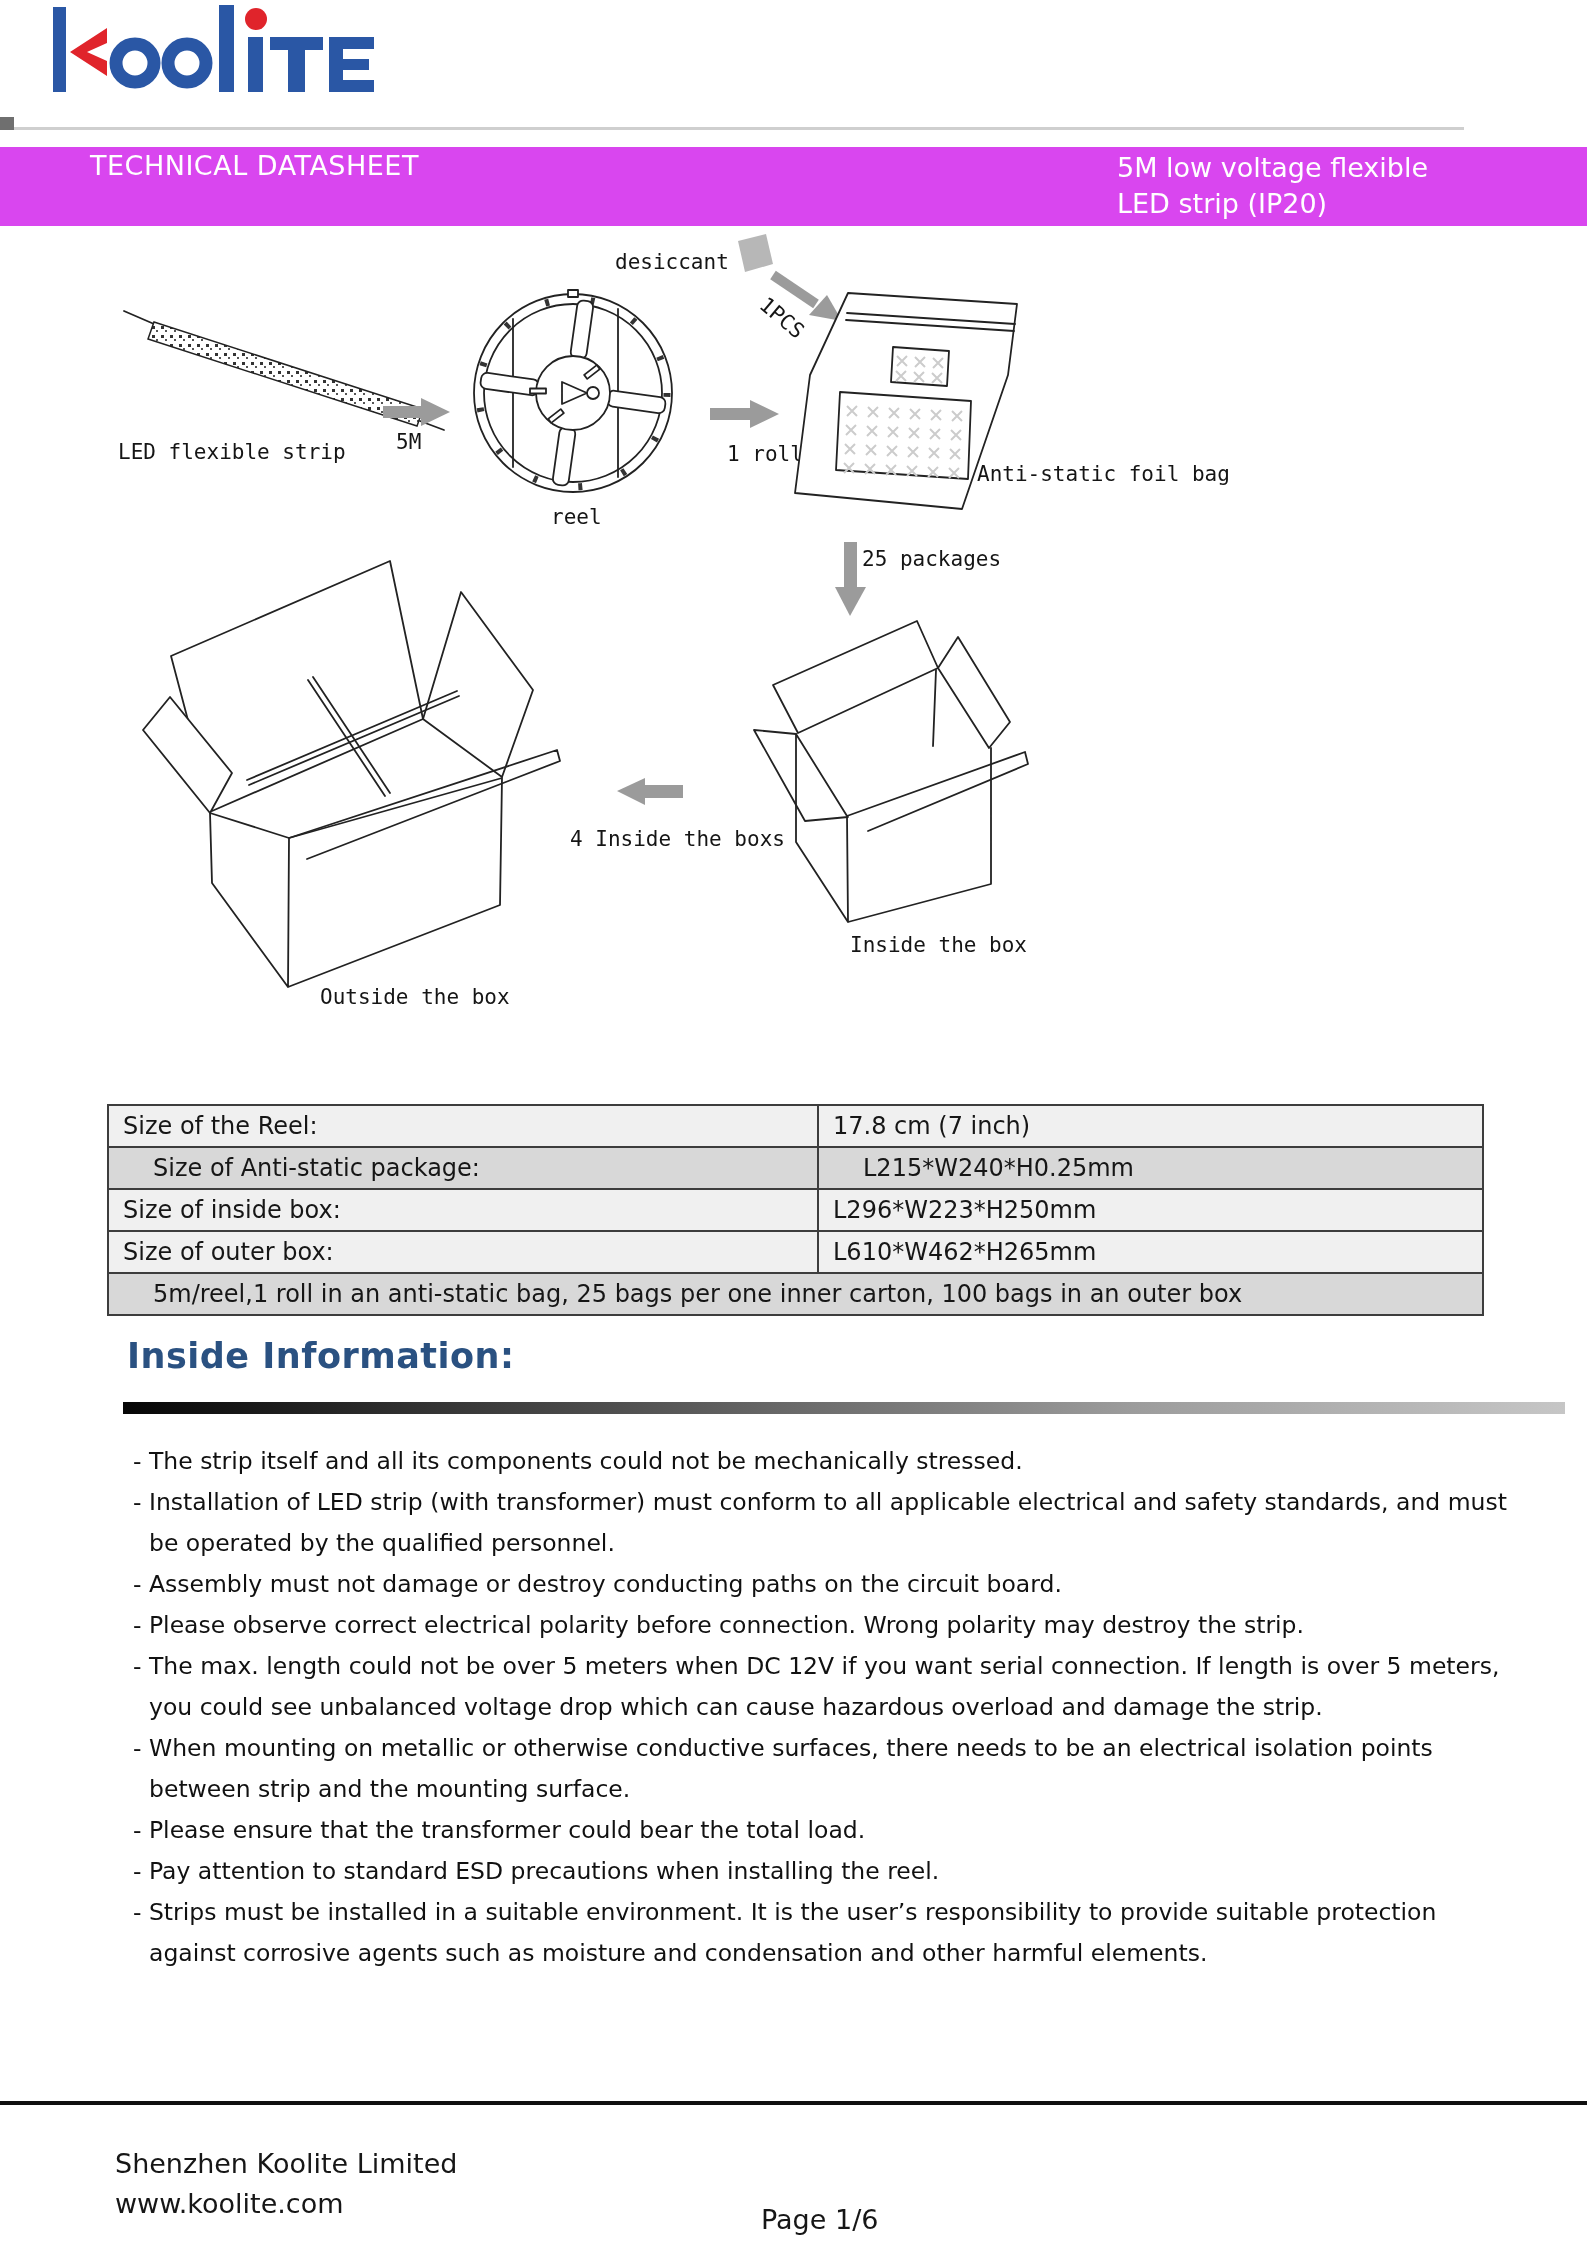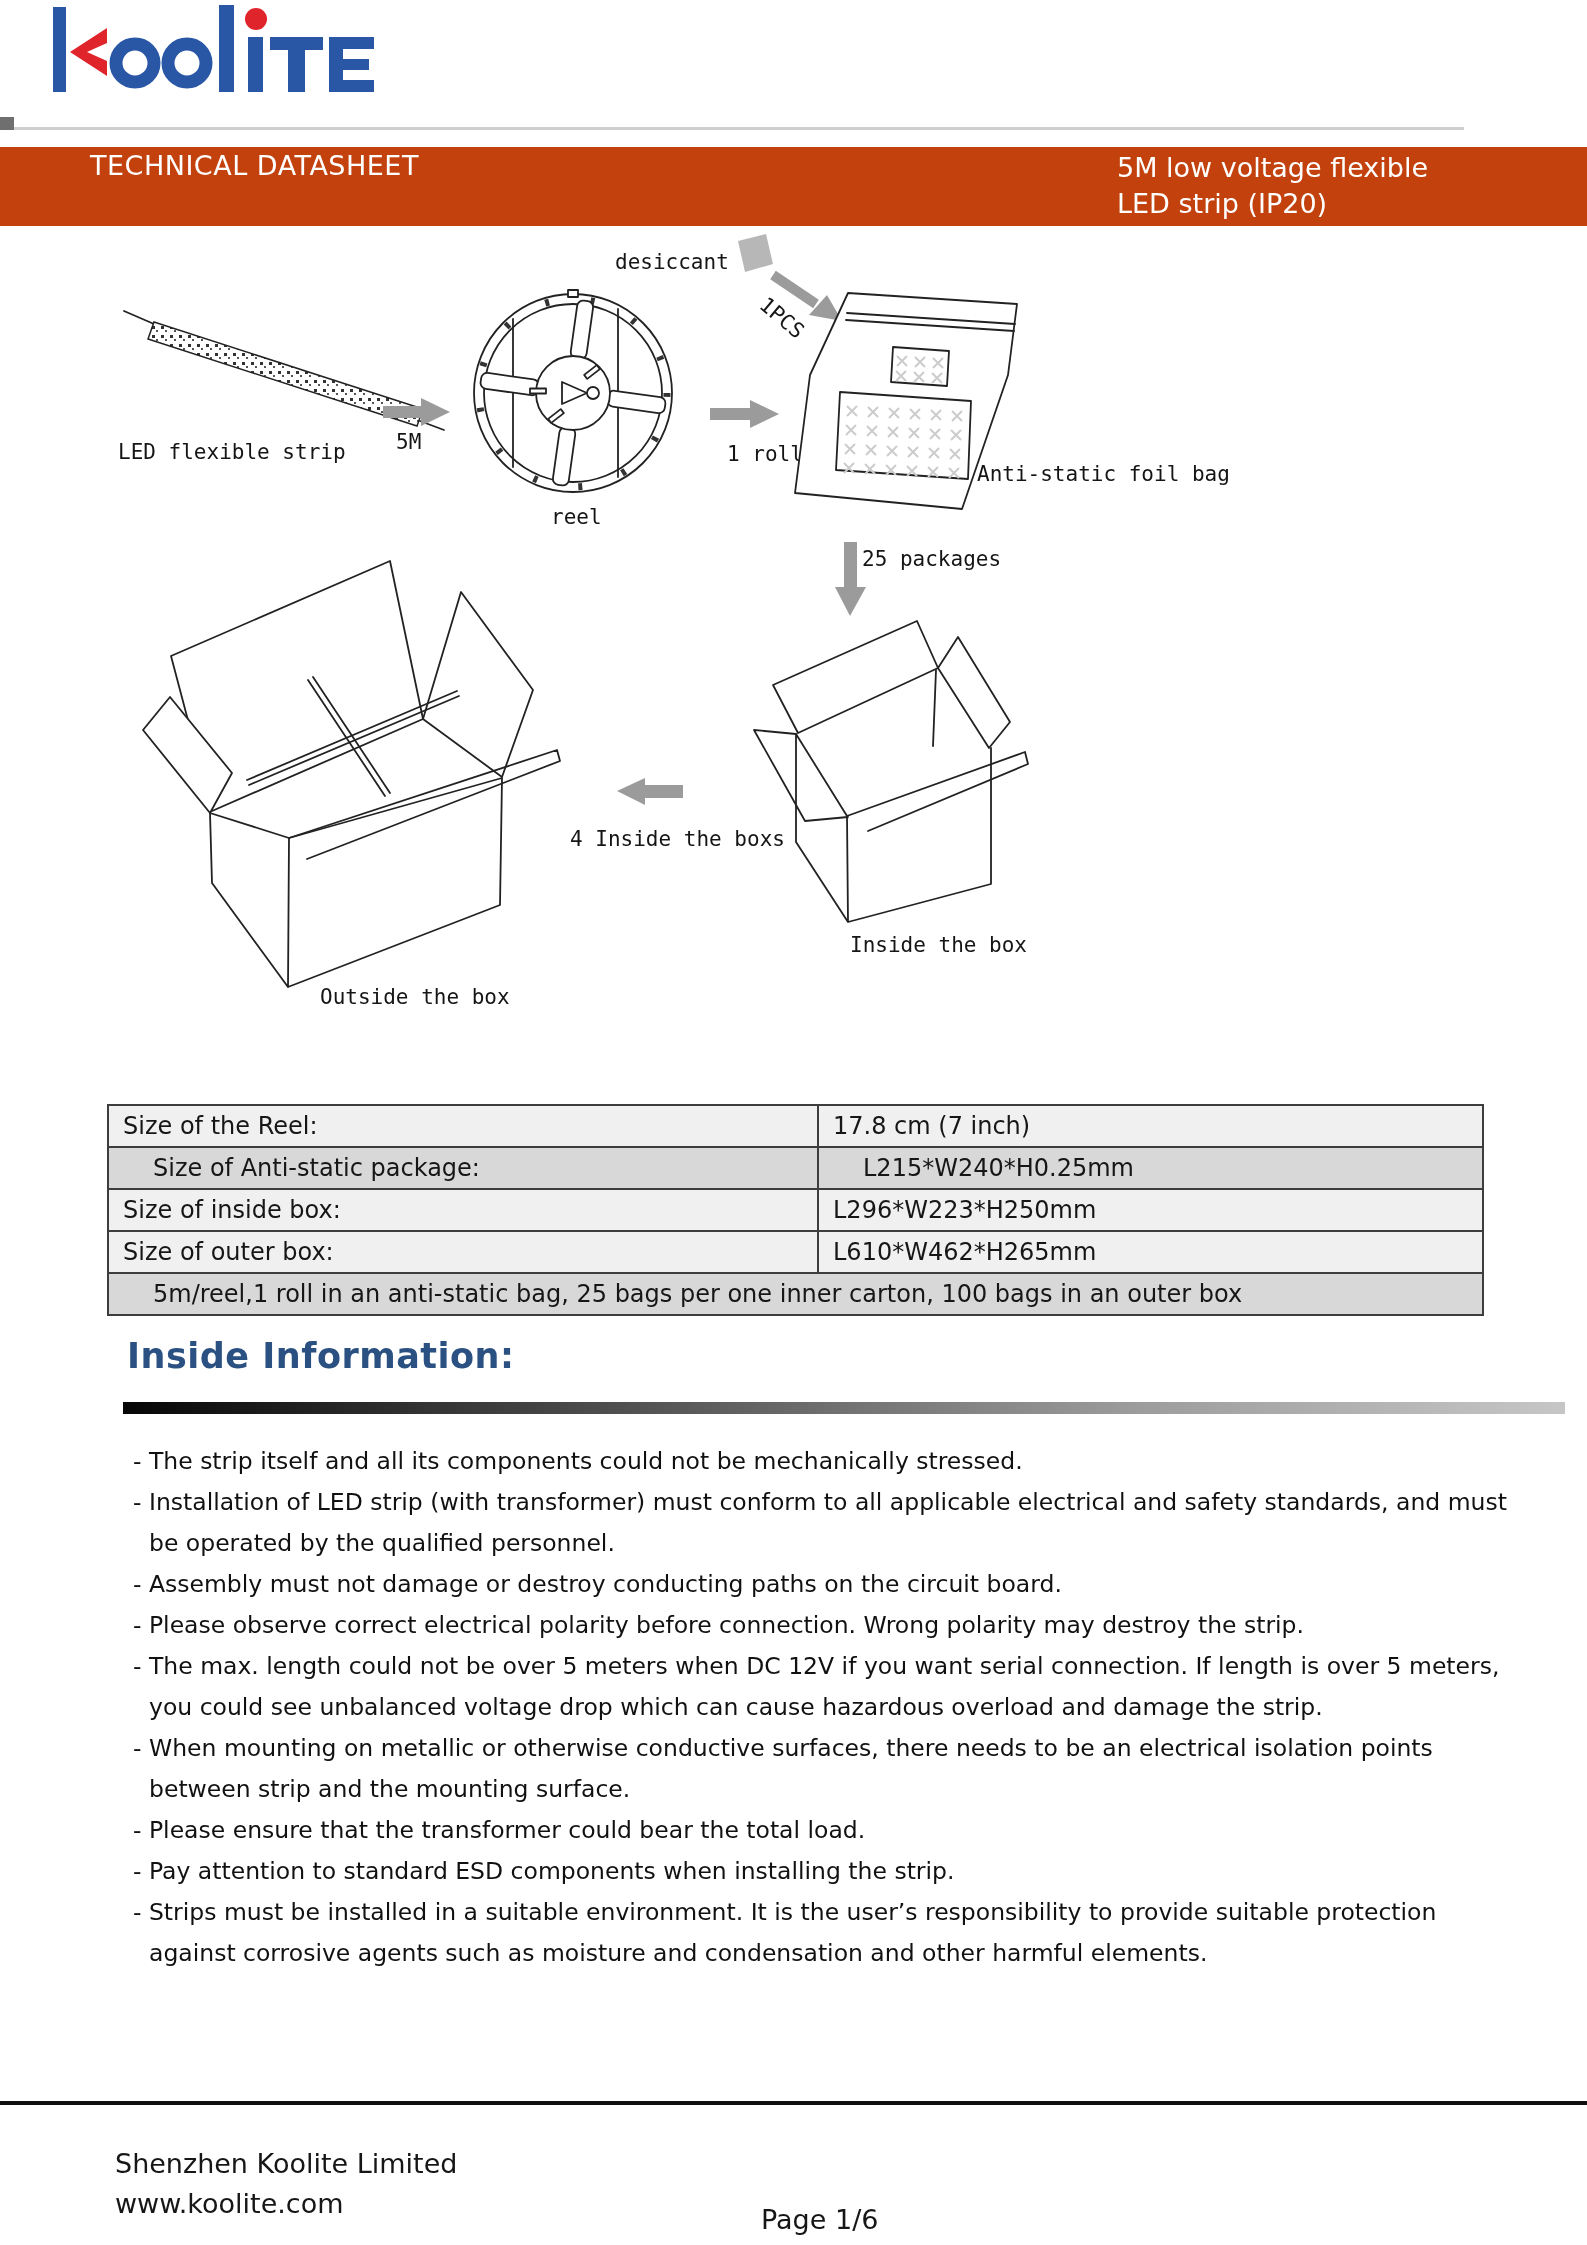--- a/index.html
+++ b/index.html
@@ -5,21 +5,21 @@
   html,body { margin:0; padding:0; background:#e8e8e8; }
   .page {
     position:relative; width:1587px; height:2245px; margin:0 auto;
     background:#ffffff; overflow:hidden;
     font-family:"DejaVu Sans", sans-serif; color:#161616;
   }
   
   .logo-svg { position:absolute; left:50px; top:3px; }
   .band-notch { position:absolute; left:0; top:117px; width:14px; height:13px; background:#6f6f6f; }
   .band-topline { position:absolute; left:14px; top:127px; width:1450px; height:3px; background:#cfcfcf; }
-  .band { position:absolute; left:0; top:147px; width:1587px; height:79px; background:#c2410c; }
+  .band { position:absolute; left:0; top:147px; width:1587px; height:79px; background:#d946ef; }
   .band-left { position:absolute; left:90px; top:3px; font-size:27px; color:#fff; letter-spacing:0.5px; }
   .band-right { position:absolute; left:1117px; top:3px; font-size:27px; color:#fff; line-height:36px; }
   
   .diagram { position:absolute; left:70px; top:225px; }
   .ln { fill:none; stroke:#222; stroke-width:1.8; stroke-linejoin:round; stroke-linecap:round; }
   .fw { fill:#fff; stroke:#222; stroke-width:1.8; stroke-linejoin:round; }
   .arr { fill:#9b9b9b; }
   .dlab { font-family:"DejaVu Sans Mono", monospace; font-size:21px; fill:#151515; }
   .xmk { stroke:#cccccc; stroke-width:2; fill:none; }
   
@@ -239,21 +239,21 @@
   <div class="safety-h">Inside Information:</div>
   <div class="grad-rule"></div>
   <div class="safety-list">
     <div class="safety-item">- The strip itself and all its components could not be mechanically stressed.</div>
     <div class="safety-item">- Installation of LED strip (with transformer) must conform to all applicable electrical and safety standards, and must be operated by the qualified personnel.</div>
     <div class="safety-item">- Assembly must not damage or destroy conducting paths on the circuit board.</div>
     <div class="safety-item">- Please observe correct electrical polarity before connection. Wrong polarity may destroy the strip.</div>
     <div class="safety-item">- The max. length could not be over 5 meters when DC 12V if you want serial connection. If length is over 5 meters, you could see unbalanced voltage drop which can cause hazardous overload and damage the strip.</div>
     <div class="safety-item">- When mounting on metallic or otherwise conductive surfaces, there needs to be an electrical isolation points between strip and the mounting surface.</div>
     <div class="safety-item">- Please ensure that the transformer could bear the total load.</div>
-    <div class="safety-item">- Pay attention to standard ESD components when installing the strip.</div>
+    <div class="safety-item">- Pay attention to standard ESD precautions when installing the reel.</div>
     <div class="safety-item">- Strips must be installed in a suitable environment. It is the user’s responsibility to provide suitable protection against corrosive agents such as moisture and condensation and other harmful elements.</div>
   </div>
 
   <div class="footer-line"></div>
   <div class="footer-company">Shenzhen Koolite Limited</div>
   <div class="footer-web">www.koolite.com</div>
   <div class="footer-page">Page 1/6</div>
 
 </div>
 

